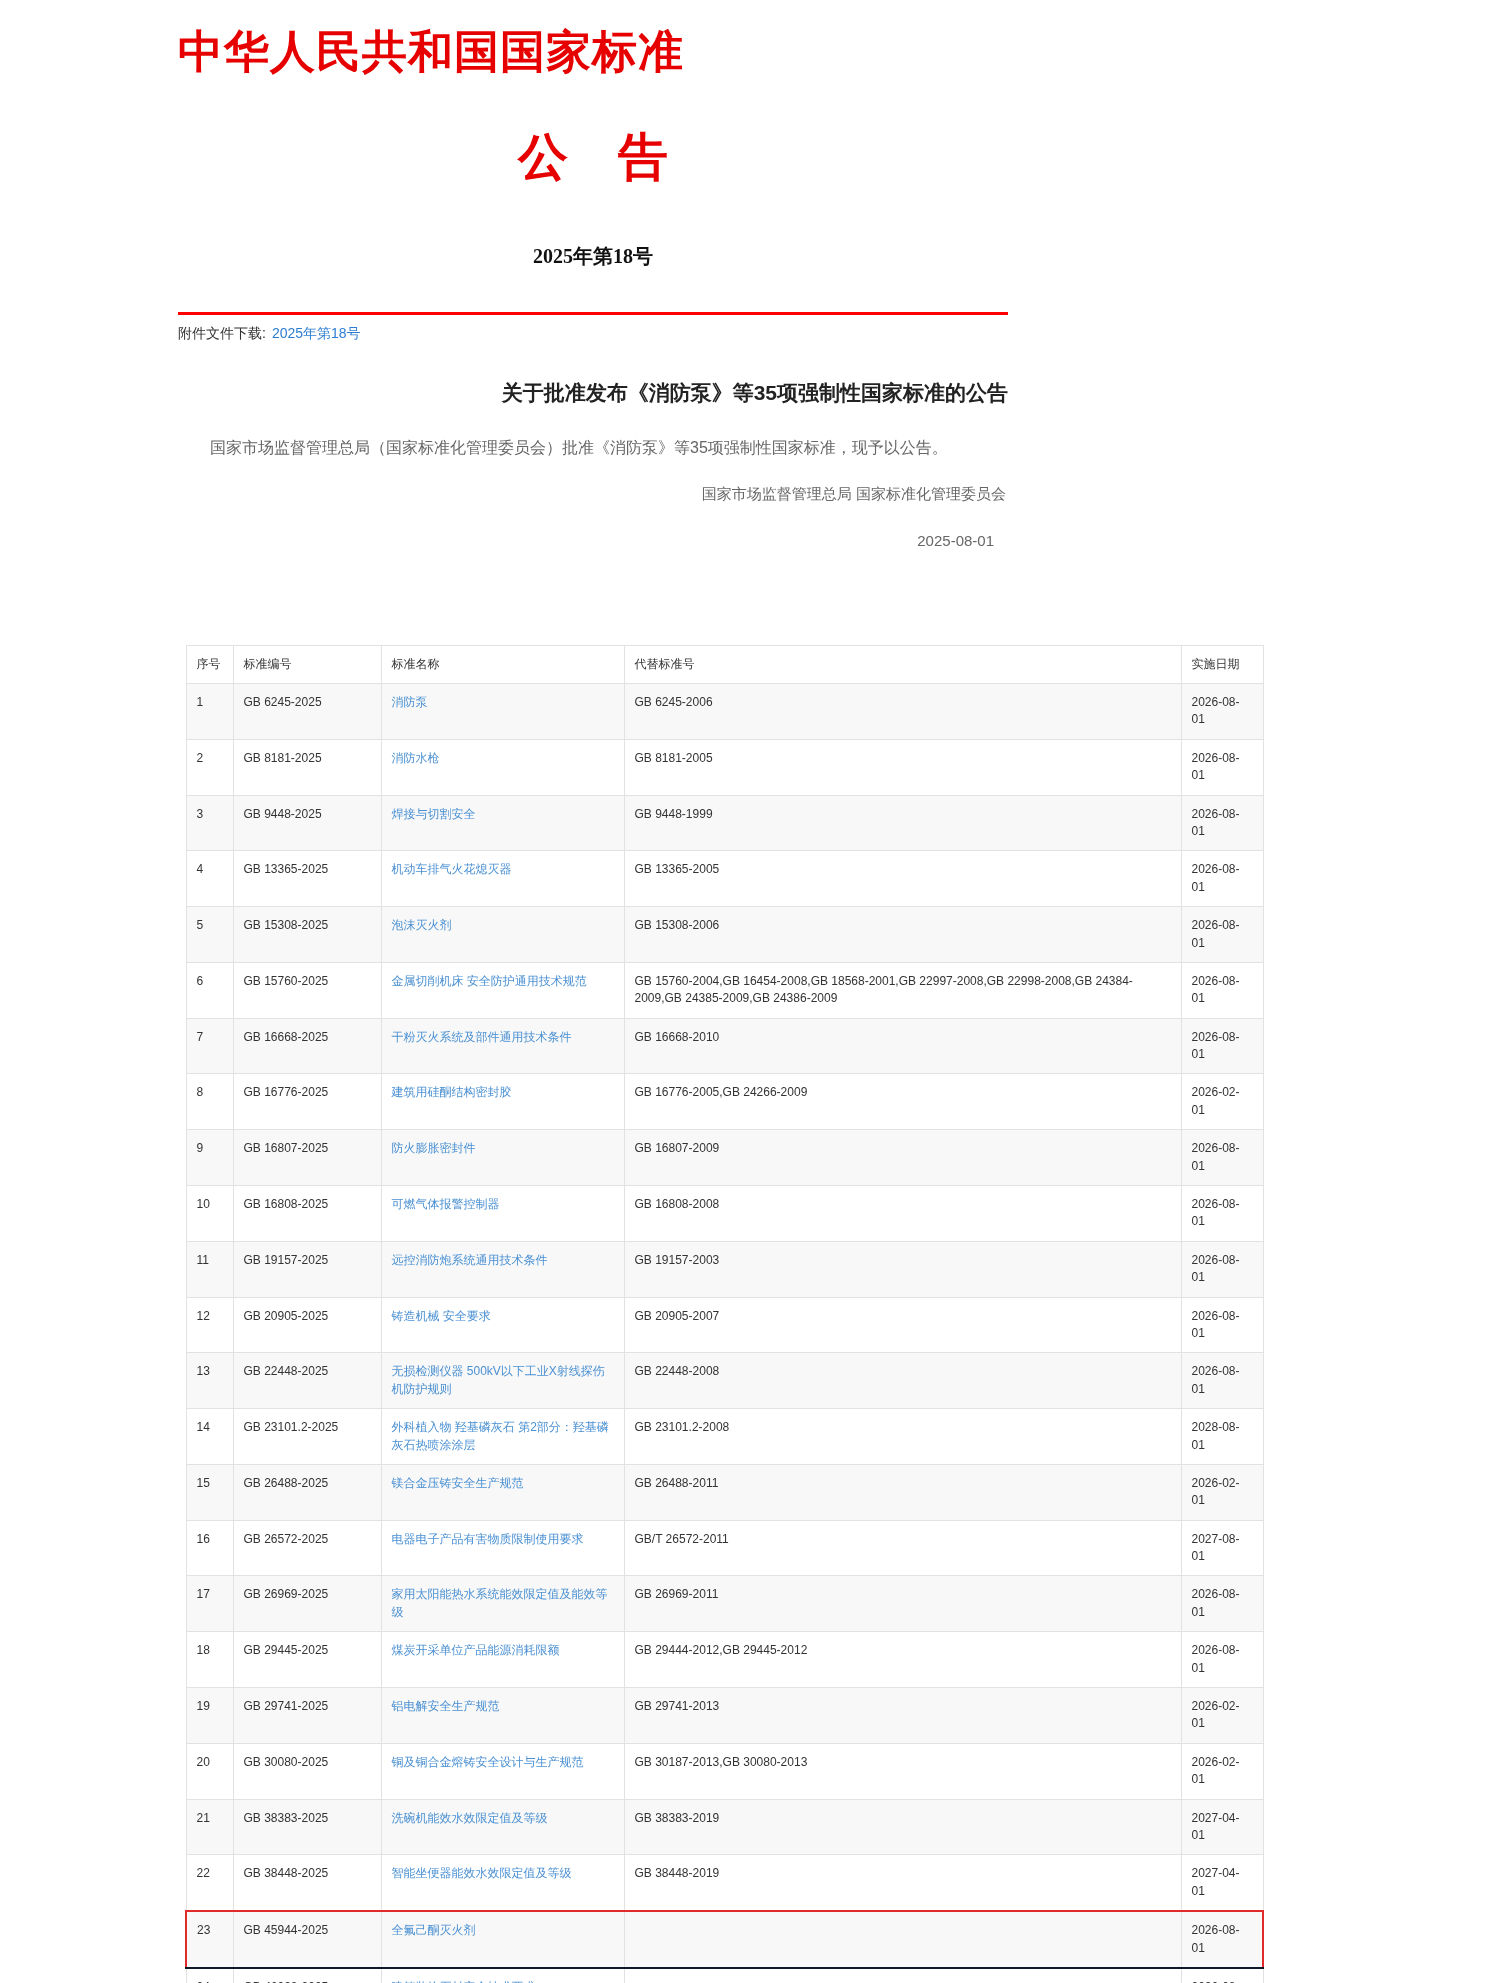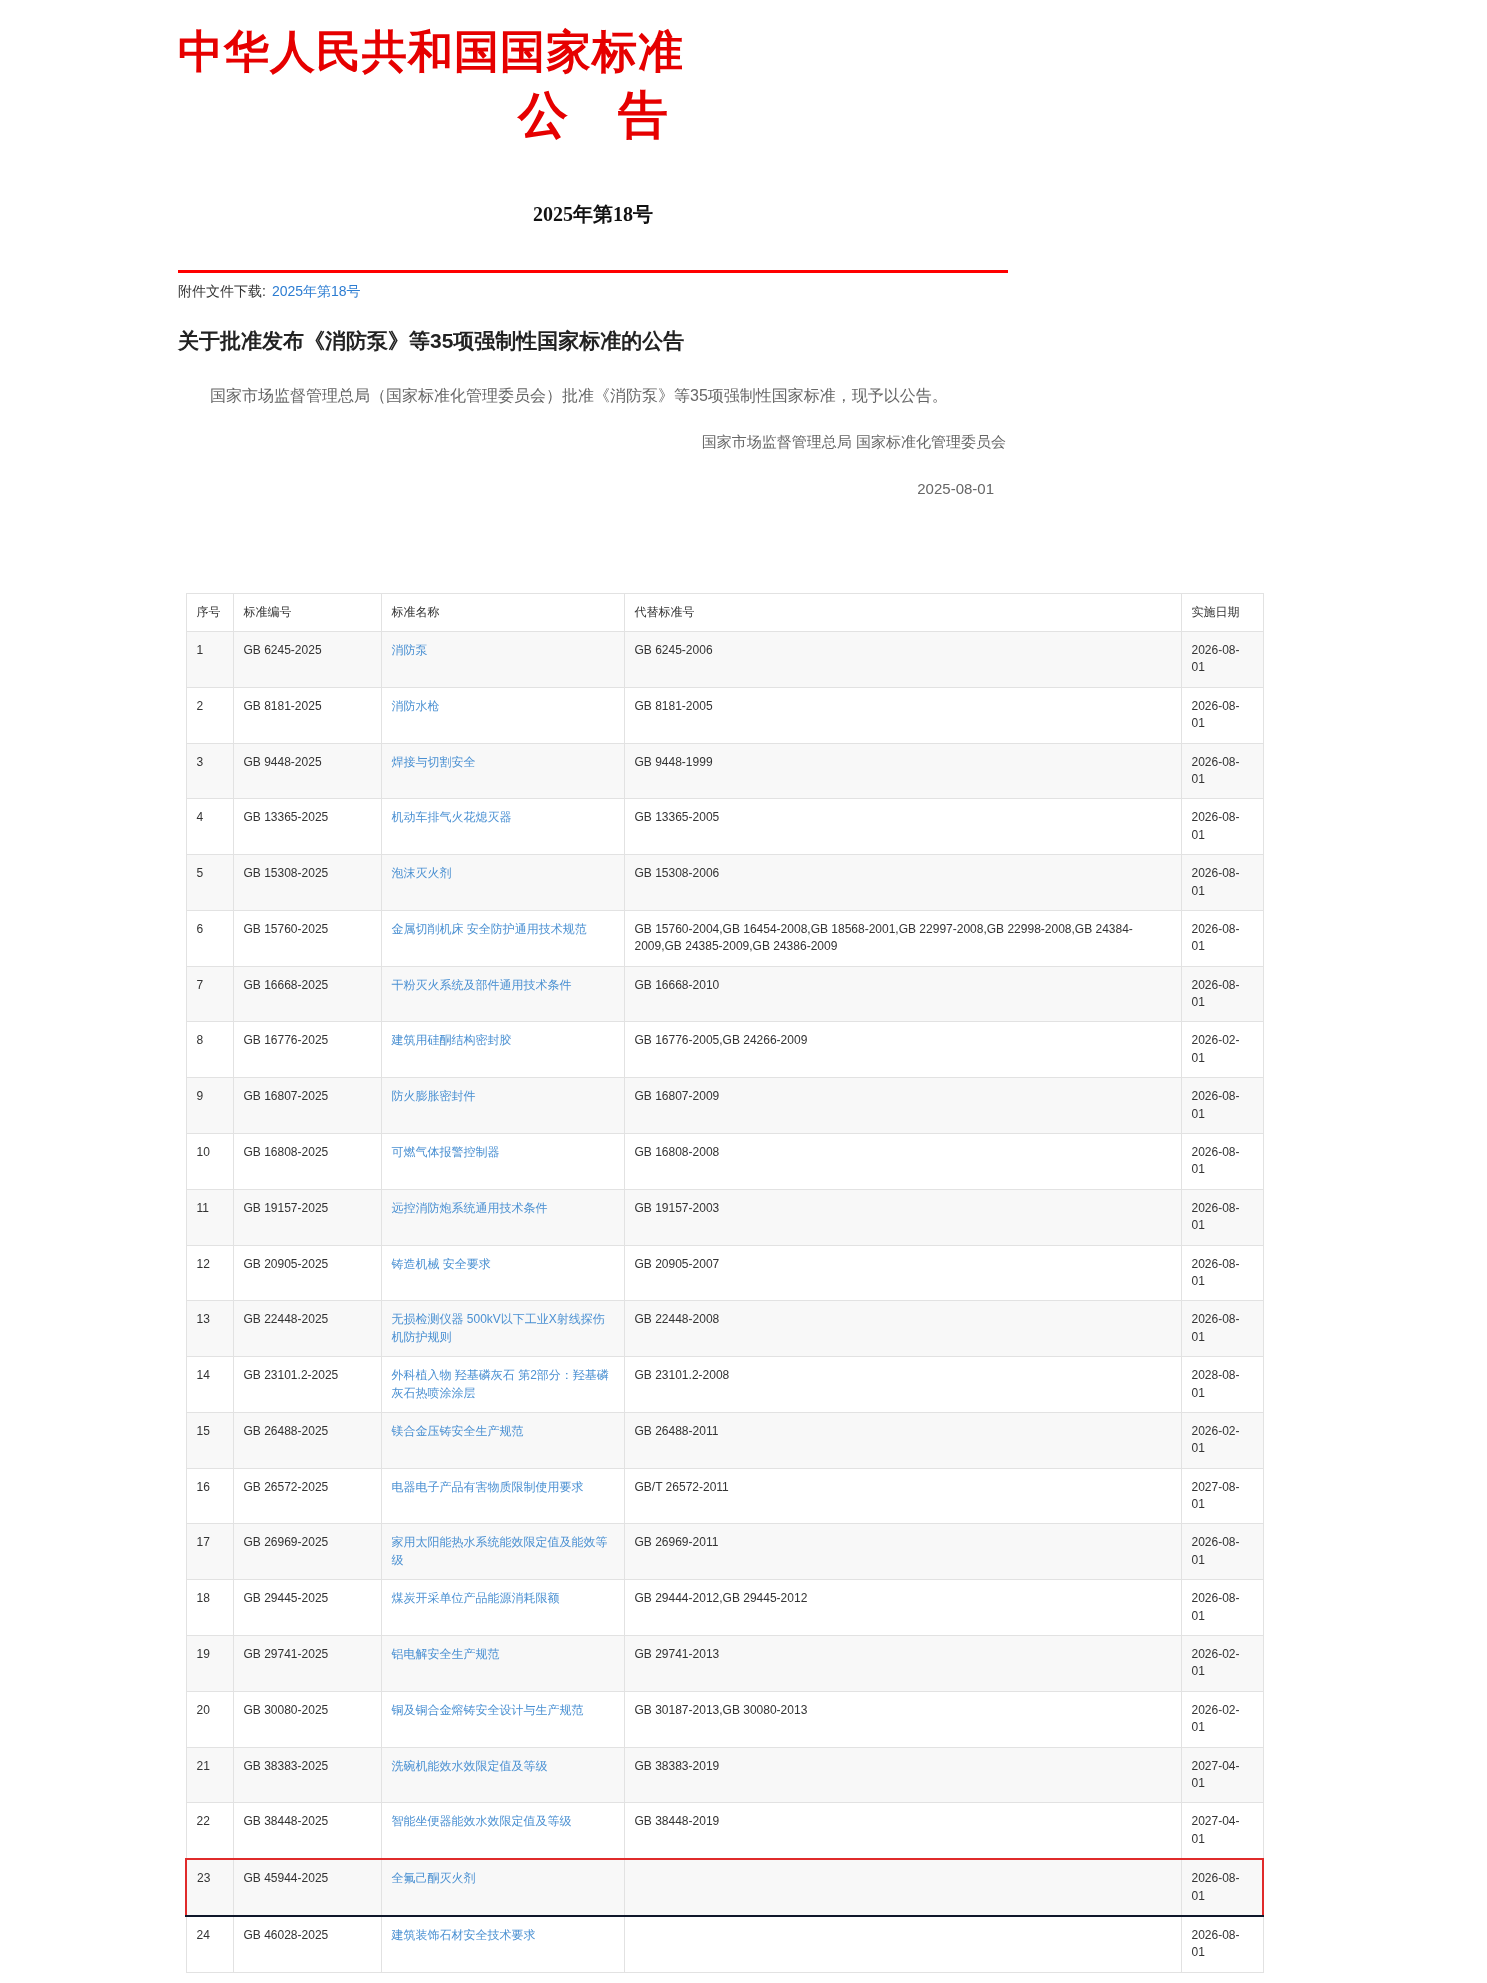--- a/index.html
+++ b/index.html
@@ -20,20 +20,21 @@
     color: #e60000;
     text-align: left;
     letter-spacing: 1px;
   }
   .sub-title {
     font-family: "Liberation Serif", "DejaVu Serif", serif;
     font-weight: 700;
     font-size: 50px;
     color: #e60000;
     text-align: center;
+    margin-top: 42px;
     white-space: pre;
   }
   .issue-number {
     font-family: "Liberation Serif", "DejaVu Serif", serif;
     font-weight: 700;
     font-size: 20px;
     color: #111;
     text-align: center;
     margin-top: 52px;
   }
@@ -47,22 +48,22 @@
     margin-top: 10px;
     font-size: 14px;
     color: #333;
   }
   .attachment-line a {
     color: #2d7dd2;
     text-decoration: none;
     margin-left: 6px;
   }
   .doc-title {
-    margin-top: 26px;
-    text-align: left;
+    margin-top: 36px;
+    text-align: right;
     font-size: 21px;
     font-weight: 700;
     color: #222;
   }
   .body-paragraph {
     margin-top: 28px;
     font-size: 16px;
     line-height: 1.6;
     color: #666;
     text-indent: 2em;

